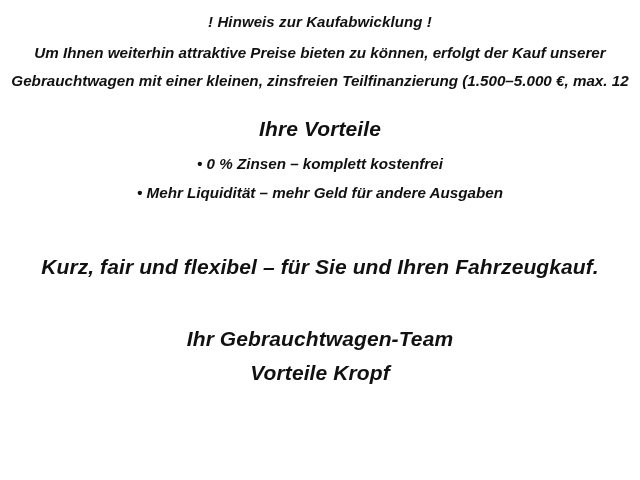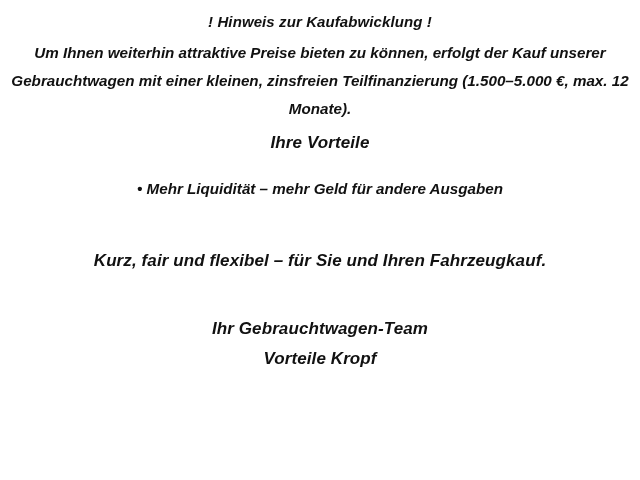--- a/index.html
+++ b/index.html
@@ -19,21 +19,21 @@
     height: 480px;
     box-sizing: border-box;
     padding: 14px 0 0 0;
     display: block;
     position: relative;
   }
   .line {
     text-align: center;
     font-weight: bold;
     font-style: italic;
-    font-size: 17px;
+    font-size: 21px;
     line-height: 1.0;
     white-space: nowrap;
     letter-spacing: 0.1px;
   }
   .headline {
     font-size: 15px;
     margin-bottom: 16px;
   }
   .para-line {
     text-align: center;
@@ -74,30 +74,30 @@
 
 <div id="page">
 
   <div class="line headline">! Hinweis zur Kaufabwicklung !</div>
 
   <div>
     <div class="overflow-line wide">Um Ihnen weiterhin attraktive Preise bieten zu können, erfolgt der Kauf unserer</div>
     <div class="gap-sm"></div>
     <div class="overflow-line wide">Gebrauchtwagen mit einer kleinen, zinsfreien Teilfinanzierung (1.500–5.000 €, max. 12</div>
     <div class="gap-sm"></div>
-    <div class="para-line">Monate).</div>
   </div>
 
   <div class="gap-md"></div>
 
   <div class="line">Ihre Vorteile</div>
 
   <div class="gap-md"></div>
 
   <div>
+    <div class="bullet-line">• 0 % Zinsen – komplett kostenfrei</div>
     <div class="gap-sm"></div>
     <div class="bullet-line">• Mehr Liquidität – mehr Geld für andere Ausgaben</div>
     <div class="gap-sm"></div>
     <div class="gap-sm"></div>
   </div>
 
   <div class="gap-lg"></div>
 
   <div class="line">Kurz, fair und flexibel – für Sie und Ihren Fahrzeugkauf.</div>
 

